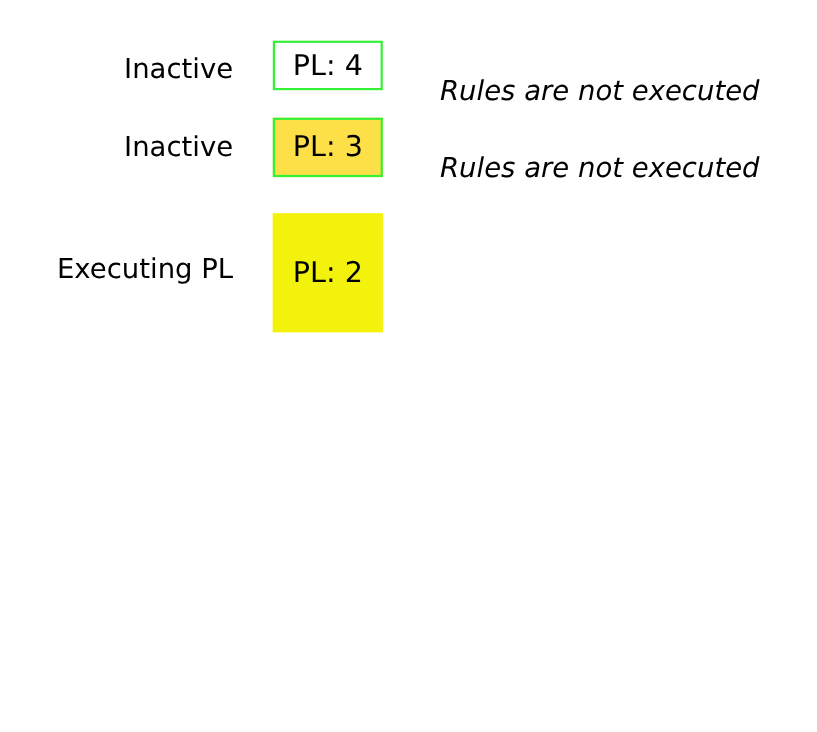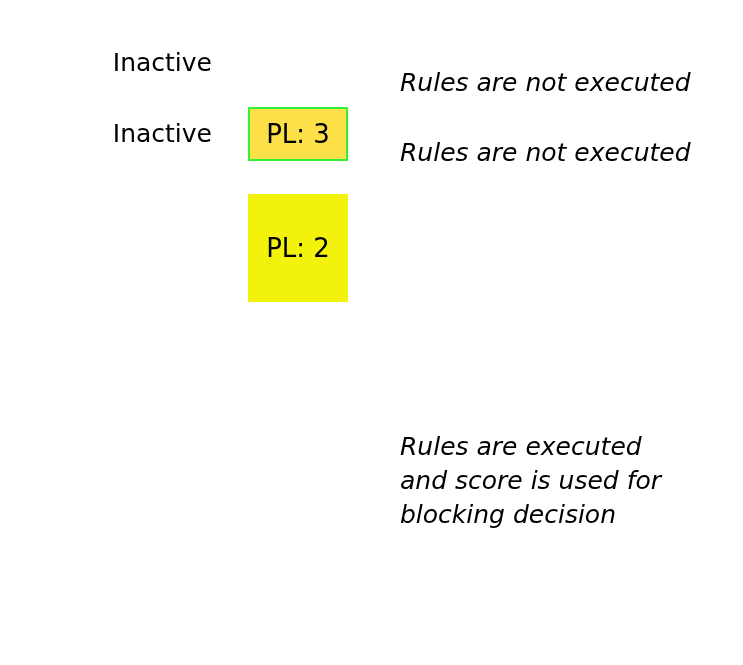--- a/index.html
+++ b/index.html
@@ -60,29 +60,30 @@
   .desc-r2 { top: 116px; }
   .desc-r3 { top: 196px; }
   .desc-r4 { top: 410px; }
 </style>
 </head>
 <body>
 
 <div class="canvas">
 
   <div class="row-label label-r1">Inactive</div>
+  <div class="pl-box box-r1" style="background-color: rgb(255, 255, 255); border-color: rgb(53, 241, 53);">
+    <span>PL: 4</span>
+  </div>
   <div class="desc desc-r1">Rules are not executed</div>
 
   <div class="row-label label-r2">Inactive</div>
   <div class="pl-box box-r2" style="background-color: #fde047; border-color: rgb(53, 241, 53);">
     <span>PL: 3</span>
   </div>
   <div class="desc desc-r2">Rules are not executed</div>
 
+  <div class="row-label label-r3">Executing PL</div>
   <div class="pl-box box-r3" style="background-color: rgb(242, 242, 13); border-color: rgb(242, 242, 13);">
     <span>PL: 2</span>
   </div>
 
-  <div class="desc desc-r4">Rules are executed
-and score is used for
-blocking decision</div>
 
 </div>
 
 </body></html>

